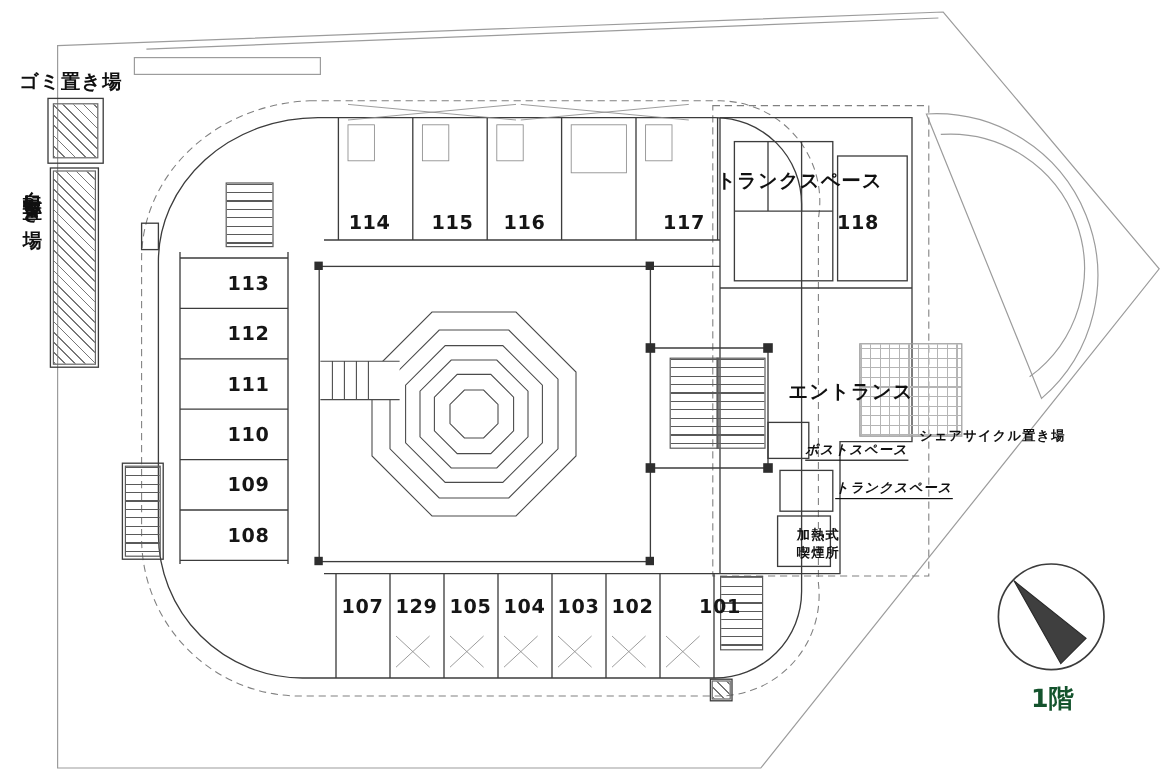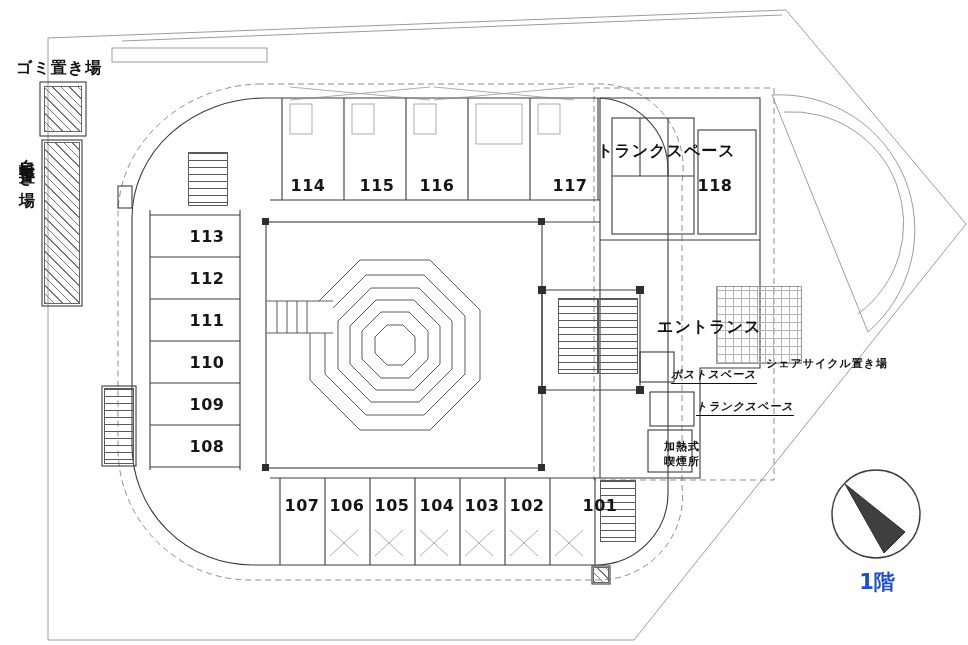--- a/index.html
+++ b/index.html
@@ -12,21 +12,21 @@
       white-space:nowrap;letter-spacing:1px;}
   .small{font-size:11px;}
   .underline{border-bottom:1.5px solid #101010;padding-bottom:1px;font-style:italic;}
   .vertical{writing-mode:vertical-rl;text-orientation:upright;letter-spacing:3px;}
   .hatch{position:absolute;box-sizing:border-box;}
   .hatch-diag{background:repeating-linear-gradient(45deg,#777 0 1px,transparent 1px 6px);border:1px solid #666;}
   .hatch-grid{background:repeating-linear-gradient(0deg,#b5b5b5 0 1px,transparent 1px 8px),
               repeating-linear-gradient(90deg,#b5b5b5 0 1px,transparent 1px 8px);border:1px solid #9a9a9a;}
   .treads{background:repeating-linear-gradient(180deg,#5a5a5a 0 1px,transparent 1px 7px);border:1px solid #5a5a5a;}
   .rail{position:absolute;background:#5a5a5a;}
-  #floor-label{position:absolute;transform:translateX(-50%);font-weight:bold;font-size:21px;color:#1d4ed8;}
+  #floor-label{position:absolute;transform:translateX(-50%);font-weight:bold;font-size:21px;color:#14532d;}
   .smoking span{display:block;line-height:15px;}
 </style>
 </head>
 <body>
 
 <div id="plan">
 
   <svg width="968" height="645" viewBox="0 0 968 645">
     <g stroke="#9c9c9c" fill="none" stroke-width="1">
       <polygon points="48,38 786,10 966,224 634,640 48,640"></polygon>
@@ -113,21 +113,21 @@
   <div class="hatch treads" style="left:558px;top:298px;width:80px;height:76px;"></div>
   <div class="rail" style="left:597px;top:298px;width:2px;height:76px;"></div>
   <div class="hatch treads" style="left:188px;top:152px;width:40px;height:54px;"></div>
   <div class="hatch treads" style="left:600px;top:480px;width:36px;height:62px;"></div>
 
   <div class="room-label" style="left:572px;top:505px;margin-left:28px;">101</div>
   <div class="room-label" style="left:527px;top:505px;">102</div>
   <div class="room-label" style="left:482px;top:505px;">103</div>
   <div class="room-label" style="left:437px;top:505px;">104</div>
   <div class="room-label" style="left:392px;top:505px;">105</div>
-  <div class="room-label" style="left:347px;top:505px;">106</div>
+  <div class="room-label" style="left:347px;top:505px;">129</div>
   <div class="room-label" style="left:302px;top:505px;">107</div>
   <div class="room-label" style="left:207px;top:446px;">108</div>
   <div class="room-label" style="left:207px;top:404px;">109</div>
   <div class="room-label" style="left:207px;top:362px;">110</div>
   <div class="room-label" style="left:207px;top:320px;">111</div>
   <div class="room-label" style="left:207px;top:278px;">112</div>
   <div class="room-label" style="left:207px;top:236px;">113</div>
   <div class="room-label" style="left:308px;top:185px;">114</div>
   <div class="room-label" style="left:377px;top:185px;">115</div>
   <div class="room-label" style="left:437px;top:185px;">116</div>

